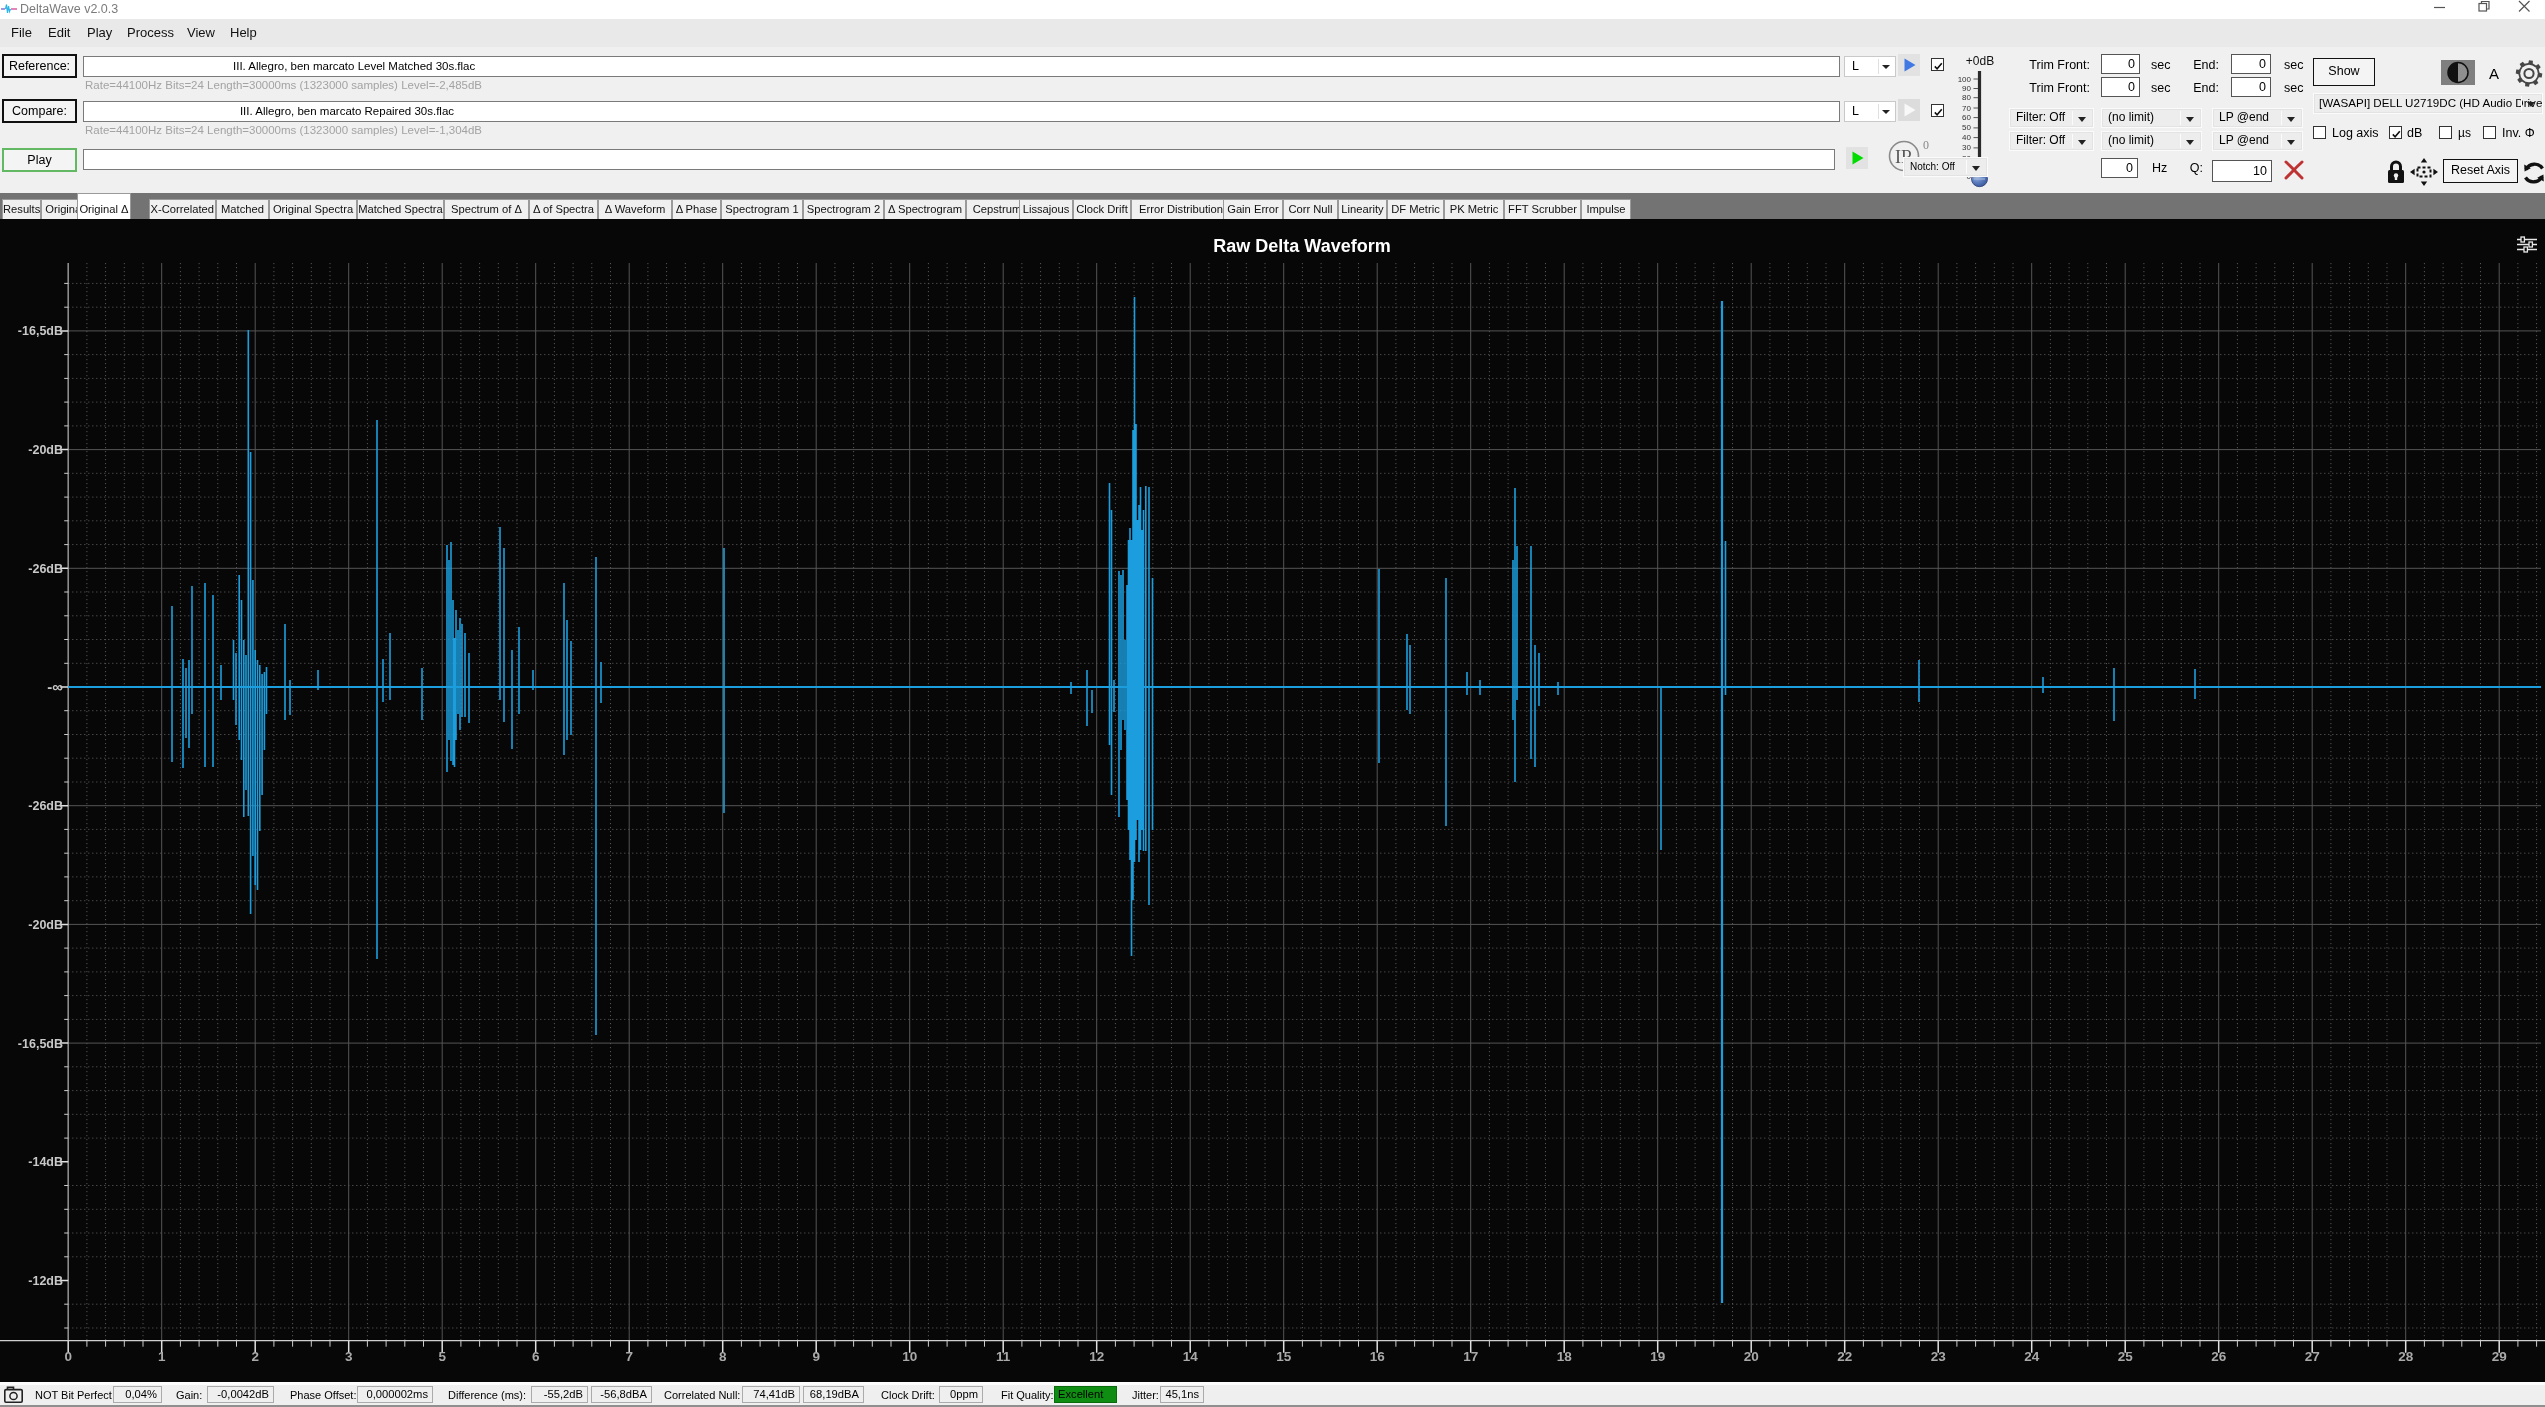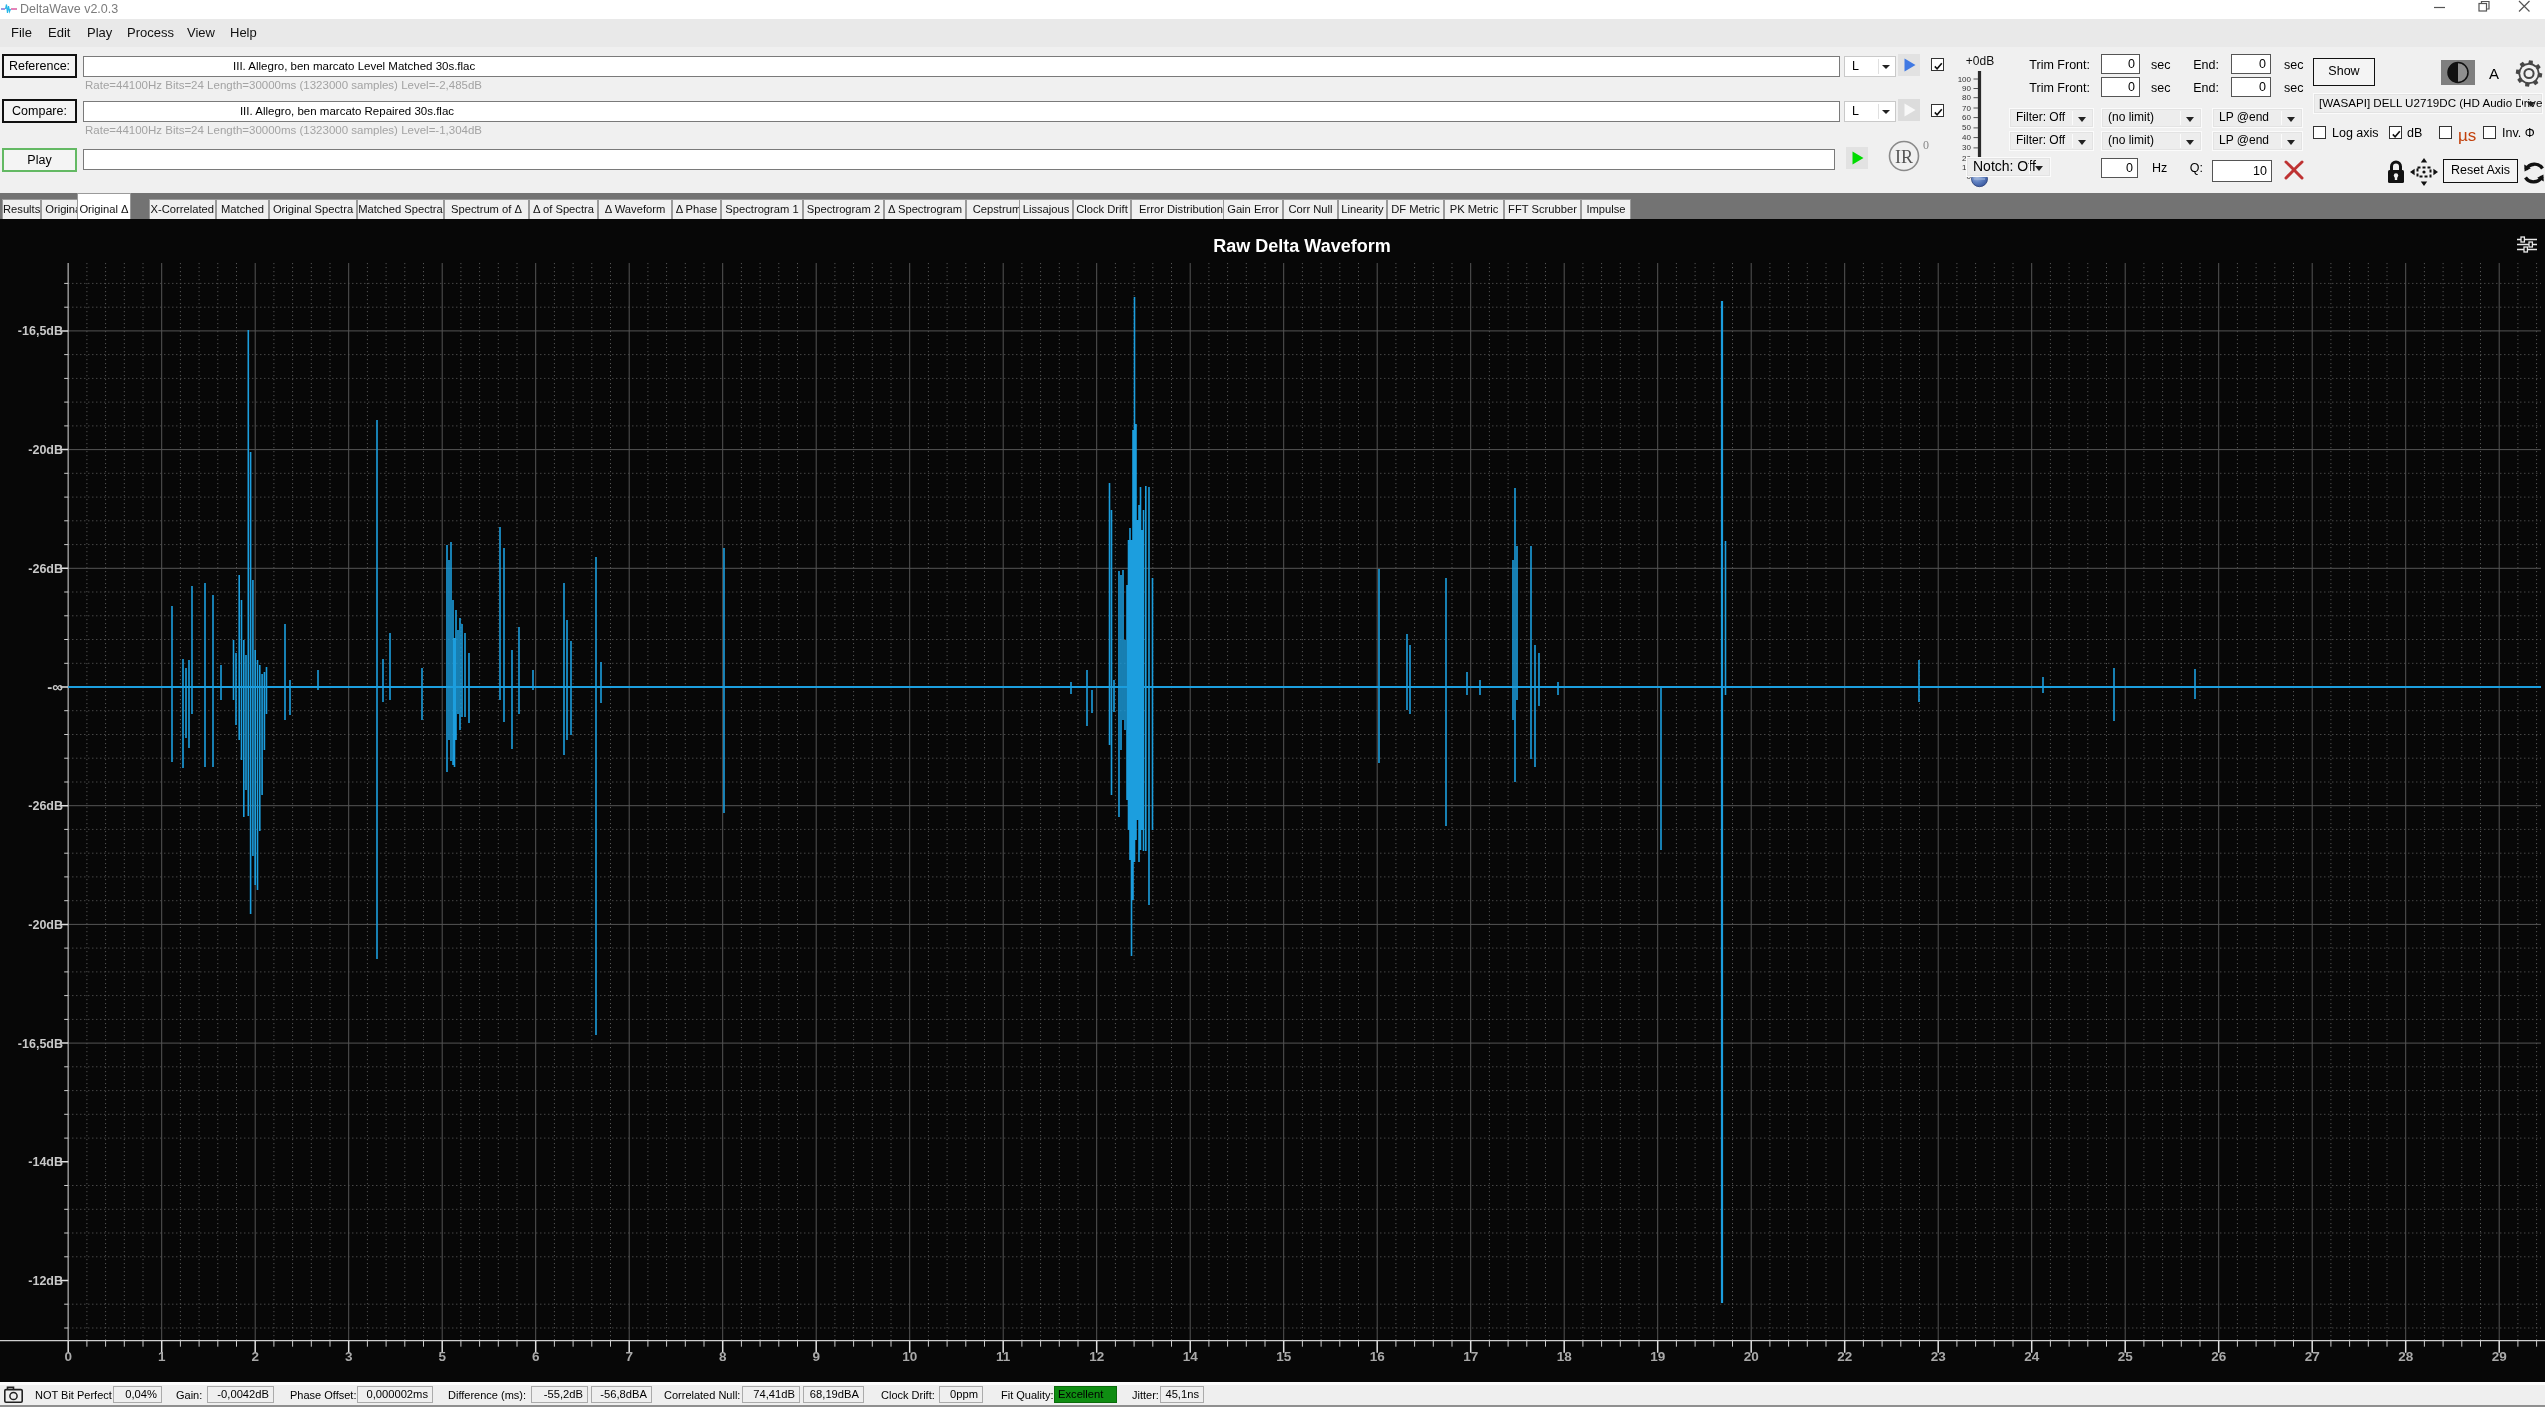--- a/index.html
+++ b/index.html
@@ -145,21 +145,21 @@
 <div style="position:absolute;left:2151px;top:81px;font-size:12.5px;color:#000;font-weight:normal;white-space:nowrap">sec</div>
 <div style="position:absolute;left:2019px;top:81px;width:200px;text-align:right;font-size:12.5px;color:#000;font-weight:normal">End:</div>
 <div class="ibox" style="left:2231px;top:77px;width:40px;height:20px;font-size:12.5px;line-height:18px">0</div>
 <div style="position:absolute;left:2284px;top:81px;font-size:12.5px;color:#000;font-weight:normal;white-space:nowrap">sec</div>
 <div class="fcombo" style="left:2009px;top:108px;width:85px;height:20px;font-size:12px;padding-left:6px">Filter: Off<span class="arr" style="right:7px;top:8px"></span><span class="sep" style="right:20px"></span></div>
 <div class="fcombo" style="left:2101px;top:108px;width:101px;height:20px;font-size:12px;padding-left:6px">(no limit)<span class="arr" style="right:7px;top:8px"></span><span class="sep" style="right:20px"></span></div>
 <div class="fcombo" style="left:2212px;top:108px;width:91px;height:20px;font-size:12px;padding-left:6px">LP @end<span class="arr" style="right:7px;top:8px"></span><span class="sep" style="right:20px"></span></div>
 <div class="fcombo" style="left:2009px;top:131px;width:85px;height:20px;font-size:12px;padding-left:6px">Filter: Off<span class="arr" style="right:7px;top:8px"></span><span class="sep" style="right:20px"></span></div>
 <div class="fcombo" style="left:2101px;top:131px;width:101px;height:20px;font-size:12px;padding-left:6px">(no limit)<span class="arr" style="right:7px;top:8px"></span><span class="sep" style="right:20px"></span></div>
 <div class="fcombo" style="left:2212px;top:131px;width:91px;height:20px;font-size:12px;padding-left:6px">LP @end<span class="arr" style="right:7px;top:8px"></span><span class="sep" style="right:20px"></span></div>
-<div class="fcombo" style="left:1966px;top:157px;width:85px;height:20px;font-size:14px;padding-left:6px">Notch: Off<span class="arr" style="right:7px;top:8px"></span><span class="sep" style="right:20px"></span></div>
+<div class="fcombo" style="left:1903px;top:157px;width:85px;height:20px;font-size:10px;padding-left:6px">Notch: Off<span class="arr" style="right:7px;top:8px"></span><span class="sep" style="right:20px"></span></div>
 <div class="ibox" style="left:2101px;top:158px;width:37px;height:20px;font-size:12.5px;line-height:18px">0</div>
 <div style="position:absolute;left:2152px;top:161px;font-size:12.5px;color:#000;font-weight:normal;white-space:nowrap">Hz</div>
 <div style="position:absolute;left:2003px;top:161px;width:200px;text-align:right;font-size:12.5px;color:#000;font-weight:normal">Q:</div>
 <div class="ibox" style="left:2212px;top:160px;width:60px;height:22px;font-size:12.5px;line-height:20px">10</div>
 <svg width="22" height="22" viewBox="0 0 22 22" style="position:absolute;left:2283px;top:159px">
     <path d="M3 3c5 4.5 9 9 16 16M19 3C14 7.5 10 12 3 19" stroke="#be3232" stroke-width="3" fill="none" stroke-linecap="round"></path>
   </svg>
 <div class="bigbtn" style="left:2313px;top:58px;width:62px;height:28px;line-height:24px;border-width:1.5px">Show</div>
 <svg width="34" height="25" viewBox="0 0 34 25" style="position:absolute;left:2441px;top:60px">
     <rect width="34" height="25" fill="#7f7f7f"></rect>
@@ -173,21 +173,21 @@
     <circle cx="15" cy="14.5" r="4.6" fill="none" stroke="#464646" stroke-width="2"></circle>
   </svg>
 <div class="fcombo" style="left:2313px;top:93px;width:230px;height:21px;font-size:11.6px;padding-left:5px">[WASAPI] DELL U2719DC (HD Audio Drive<span class="arr" style="right:7px;top:8px"></span><span class="sep" style="right:20px"></span></div>
 <div style="position:absolute;left:2313px;top:126px;width:13px;height:13px;background:#fff;border:1.5px solid #333;box-sizing:border-box"></div>
 <div style="position:absolute;left:2332px;top:126px;font-size:12.5px;color:#000;font-weight:normal;white-space:nowrap">Log axis</div>
 <div style="position:absolute;left:2389px;top:126px;width:13px;height:13px;background:#fff;border:1.5px solid #333;box-sizing:border-box"><svg width="13" height="13" viewBox="0 0 13 13">
       <path d="M2.8 6.4 5.1 8.8 9.8 3.2" stroke="#111" stroke-width="1.6" fill="none"></path>
     </svg></div>
 <div style="position:absolute;left:2407px;top:126px;font-size:12.5px;color:#000;font-weight:normal;white-space:nowrap">dB</div>
 <div style="position:absolute;left:2439px;top:126px;width:13px;height:13px;background:#fff;border:1.5px solid #333;box-sizing:border-box"></div>
-<div style="position:absolute;left:2458px;top:126px;font-size:17px;color:#c2410c;font-weight:normal;white-space:nowrap">µs</div>
+<div style="position:absolute;left:2458px;top:126px;font-size:12px;color:#000000;font-weight:normal;white-space:nowrap">µs</div>
 <div style="position:absolute;left:2483px;top:126px;width:13px;height:13px;background:#fff;border:1.5px solid #333;box-sizing:border-box"></div>
 <div style="position:absolute;left:2502px;top:126px;font-size:12.5px;color:#000;font-weight:normal;white-space:nowrap">Inv. Φ</div>
 <svg width="20" height="26" viewBox="0 0 20 26" style="position:absolute;left:2386px;top:159px">
     <path d="M5.5 11V7.5a4.5 4.5 0 0 1 9 0V11" fill="none" stroke="#111" stroke-width="3"></path>
     <rect x="2" y="11" width="16" height="13" rx="1.5" fill="#111"></rect>
     <circle cx="10" cy="16.5" r="2.2" fill="#f0f0f0"></circle>
     <path d="M10 16.5 10 21" stroke="#f0f0f0" stroke-width="2.4"></path>
   </svg>
 <svg width="28" height="28" viewBox="0 0 28 28" style="position:absolute;left:2410px;top:158px">
     <g fill="#111">

